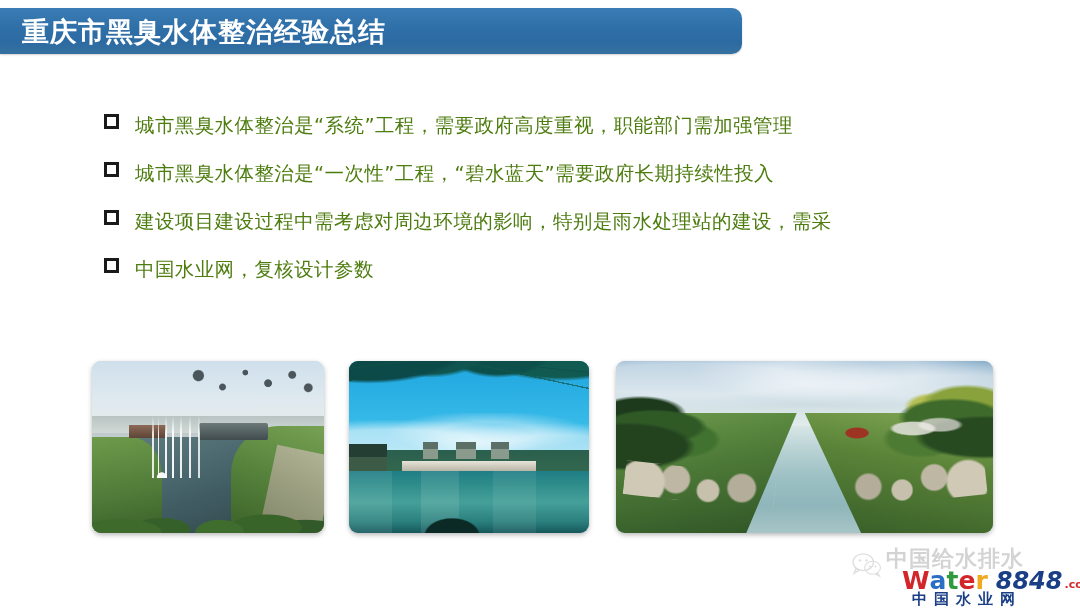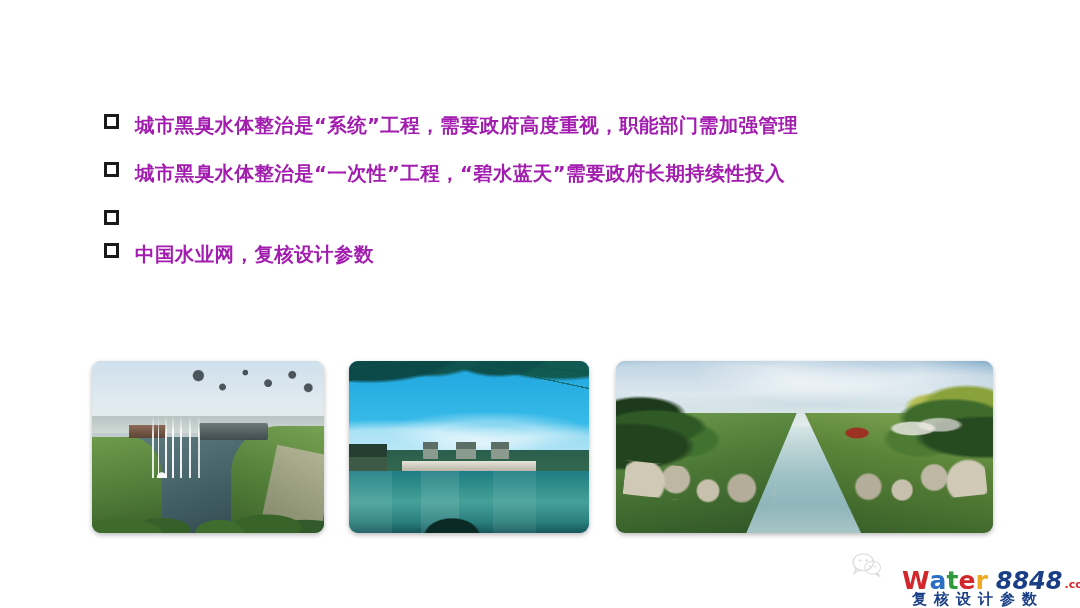--- a/index.html
+++ b/index.html
@@ -64,22 +64,22 @@
     border: 3px solid #1a1a1a;
     box-sizing: border-box;
     margin-top: 7px;
     margin-right: 16px;
   }
   .bullet-body {
     flex: 1 1 auto;
   }
   .bullet-line {
     font-size: 19.5px;
-    font-weight: bold;
-    color: #a21caf;
+    font-weight: normal;
+    color: #4d7c0f;
     line-height: 1.9;
     letter-spacing: 0.4px;
     white-space: nowrap;
   }
   .bullet-line.cont {
     padding-left: 30px;
   }
 
   
   .photos {
@@ -390,40 +390,44 @@
     letter-spacing: 7px;
     white-space: nowrap;
     line-height: 1;
   }
 </style>
 </head>
 <body>
 
 <div class="slide">
 
+  <div class="title-bar">
+    <div class="title-text">重庆市黑臭水体整治经验总结</div>
+  </div>
 
   <div class="bullets">
 
     <div class="bullet-row">
       <span class="bullet-marker"></span>
       <div class="bullet-body">
         <div class="bullet-line">城市黑臭水体整治是“系统”工程，需要政府高度重视，职能部门需加强管理</div>
       </div>
     </div>
 
     <div class="bullet-row">
       <span class="bullet-marker"></span>
       <div class="bullet-body">
         <div class="bullet-line">城市黑臭水体整治是“一次性”工程，“碧水蓝天”需要政府长期持续性投入</div>
       </div>
     </div>
 
     <div class="bullet-row">
       <span class="bullet-marker"></span>
       <div class="bullet-body">
+        <div class="bullet-line">建设项目建设过程中需考虑对周边环境的影响，特别是雨水处理站的建设，需采</div>
       </div>
     </div>
 
     <div class="bullet-row">
       <span class="bullet-marker"></span>
       <div class="bullet-body">
         <div class="bullet-line">中国水业网，复核设计参数</div>
       </div>
     </div>
 
@@ -487,28 +491,29 @@
       <ellipse cx="12" cy="11" rx="11" ry="9" fill="none" stroke="#8a8a90" stroke-width="1.4"></ellipse>
       <path d="M4 18 L2 23 L7 20 Z" fill="none" stroke="#8a8a90" stroke-width="1.4"></path>
       <circle cx="8.5" cy="9" r="1.3" fill="#8a8a90"></circle>
       <circle cx="15.5" cy="9" r="1.3" fill="#8a8a90"></circle>
       <ellipse cx="22" cy="17" rx="8.5" ry="7" fill="none" stroke="#8a8a90" stroke-width="1.2"></ellipse>
       <path d="M27.5 22.5 L29.5 26 L25.5 24 Z" fill="none" stroke="#8a8a90" stroke-width="1.2"></path>
       <circle cx="19" cy="15.5" r="1" fill="#8a8a90"></circle>
       <circle cx="25" cy="15.5" r="1" fill="#8a8a90"></circle>
     </svg>
 
+    <div class="wm-cn">中国给水排水</div>
 
     <div class="wm-logo">
       <span class="wm-w">W</span>
       <span class="wm-a">a</span>
       <span class="wm-t">t</span>
       <span class="wm-e">e</span>
       <span class="wm-r">r</span>
       <span class="wm-num">8848</span>
       <span class="wm-com">.com</span>
     </div>
 
-    <div class="wm-sub">复核设计参数</div>
+    <div class="wm-sub">中国水业网</div>
 
   </div>
 
 </div>
 
 </body></html>

